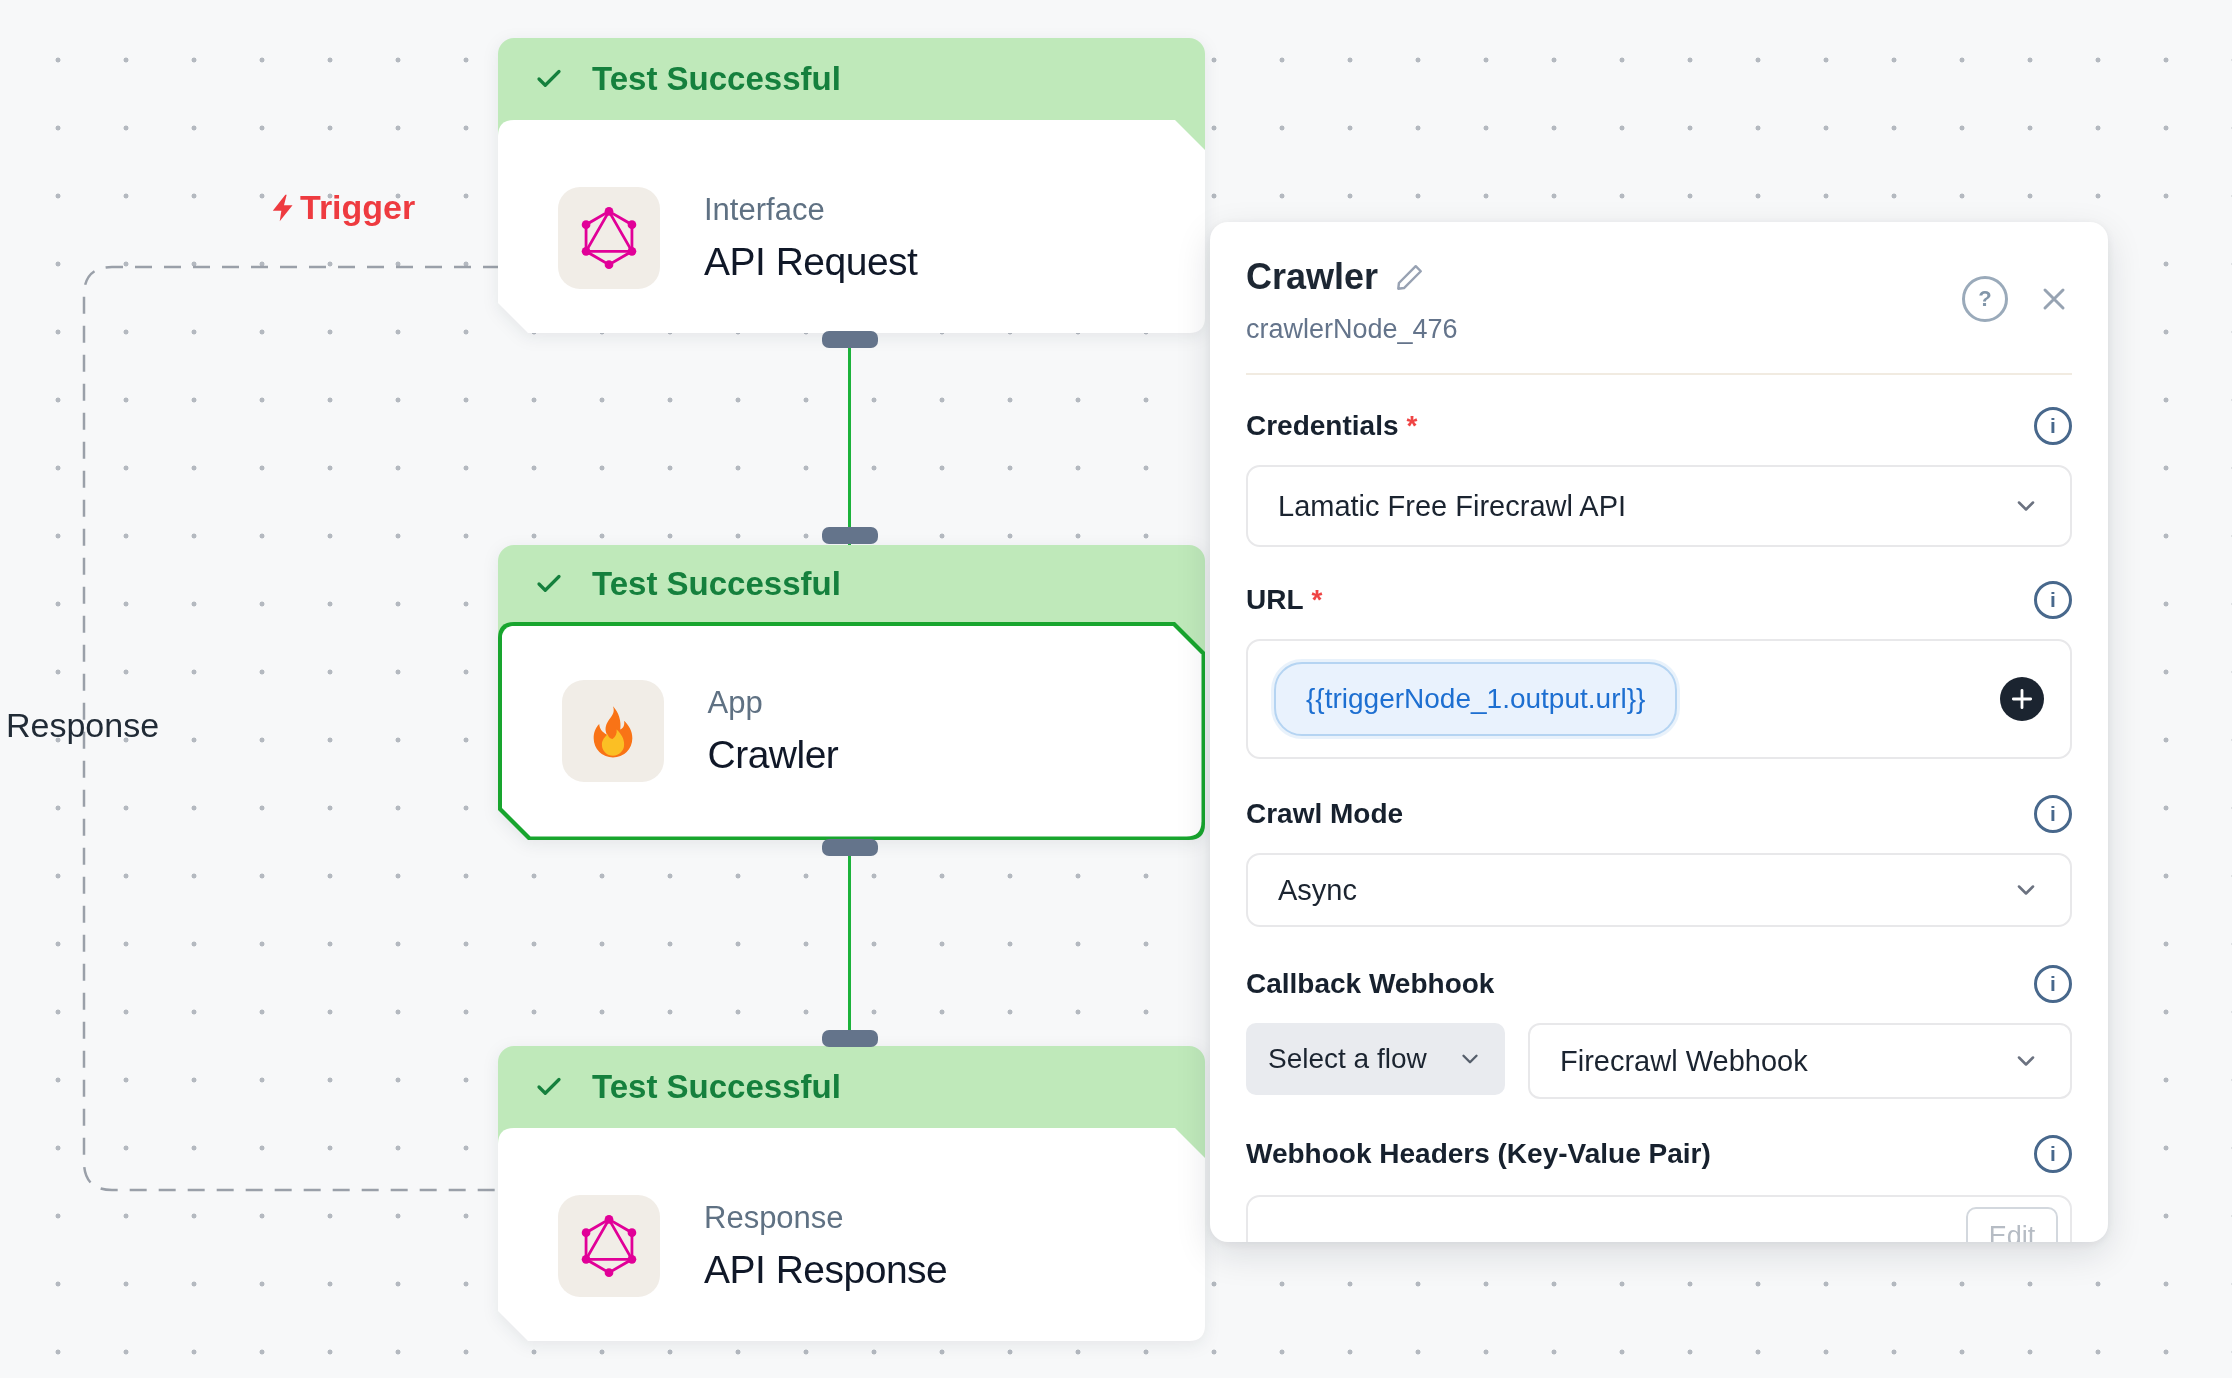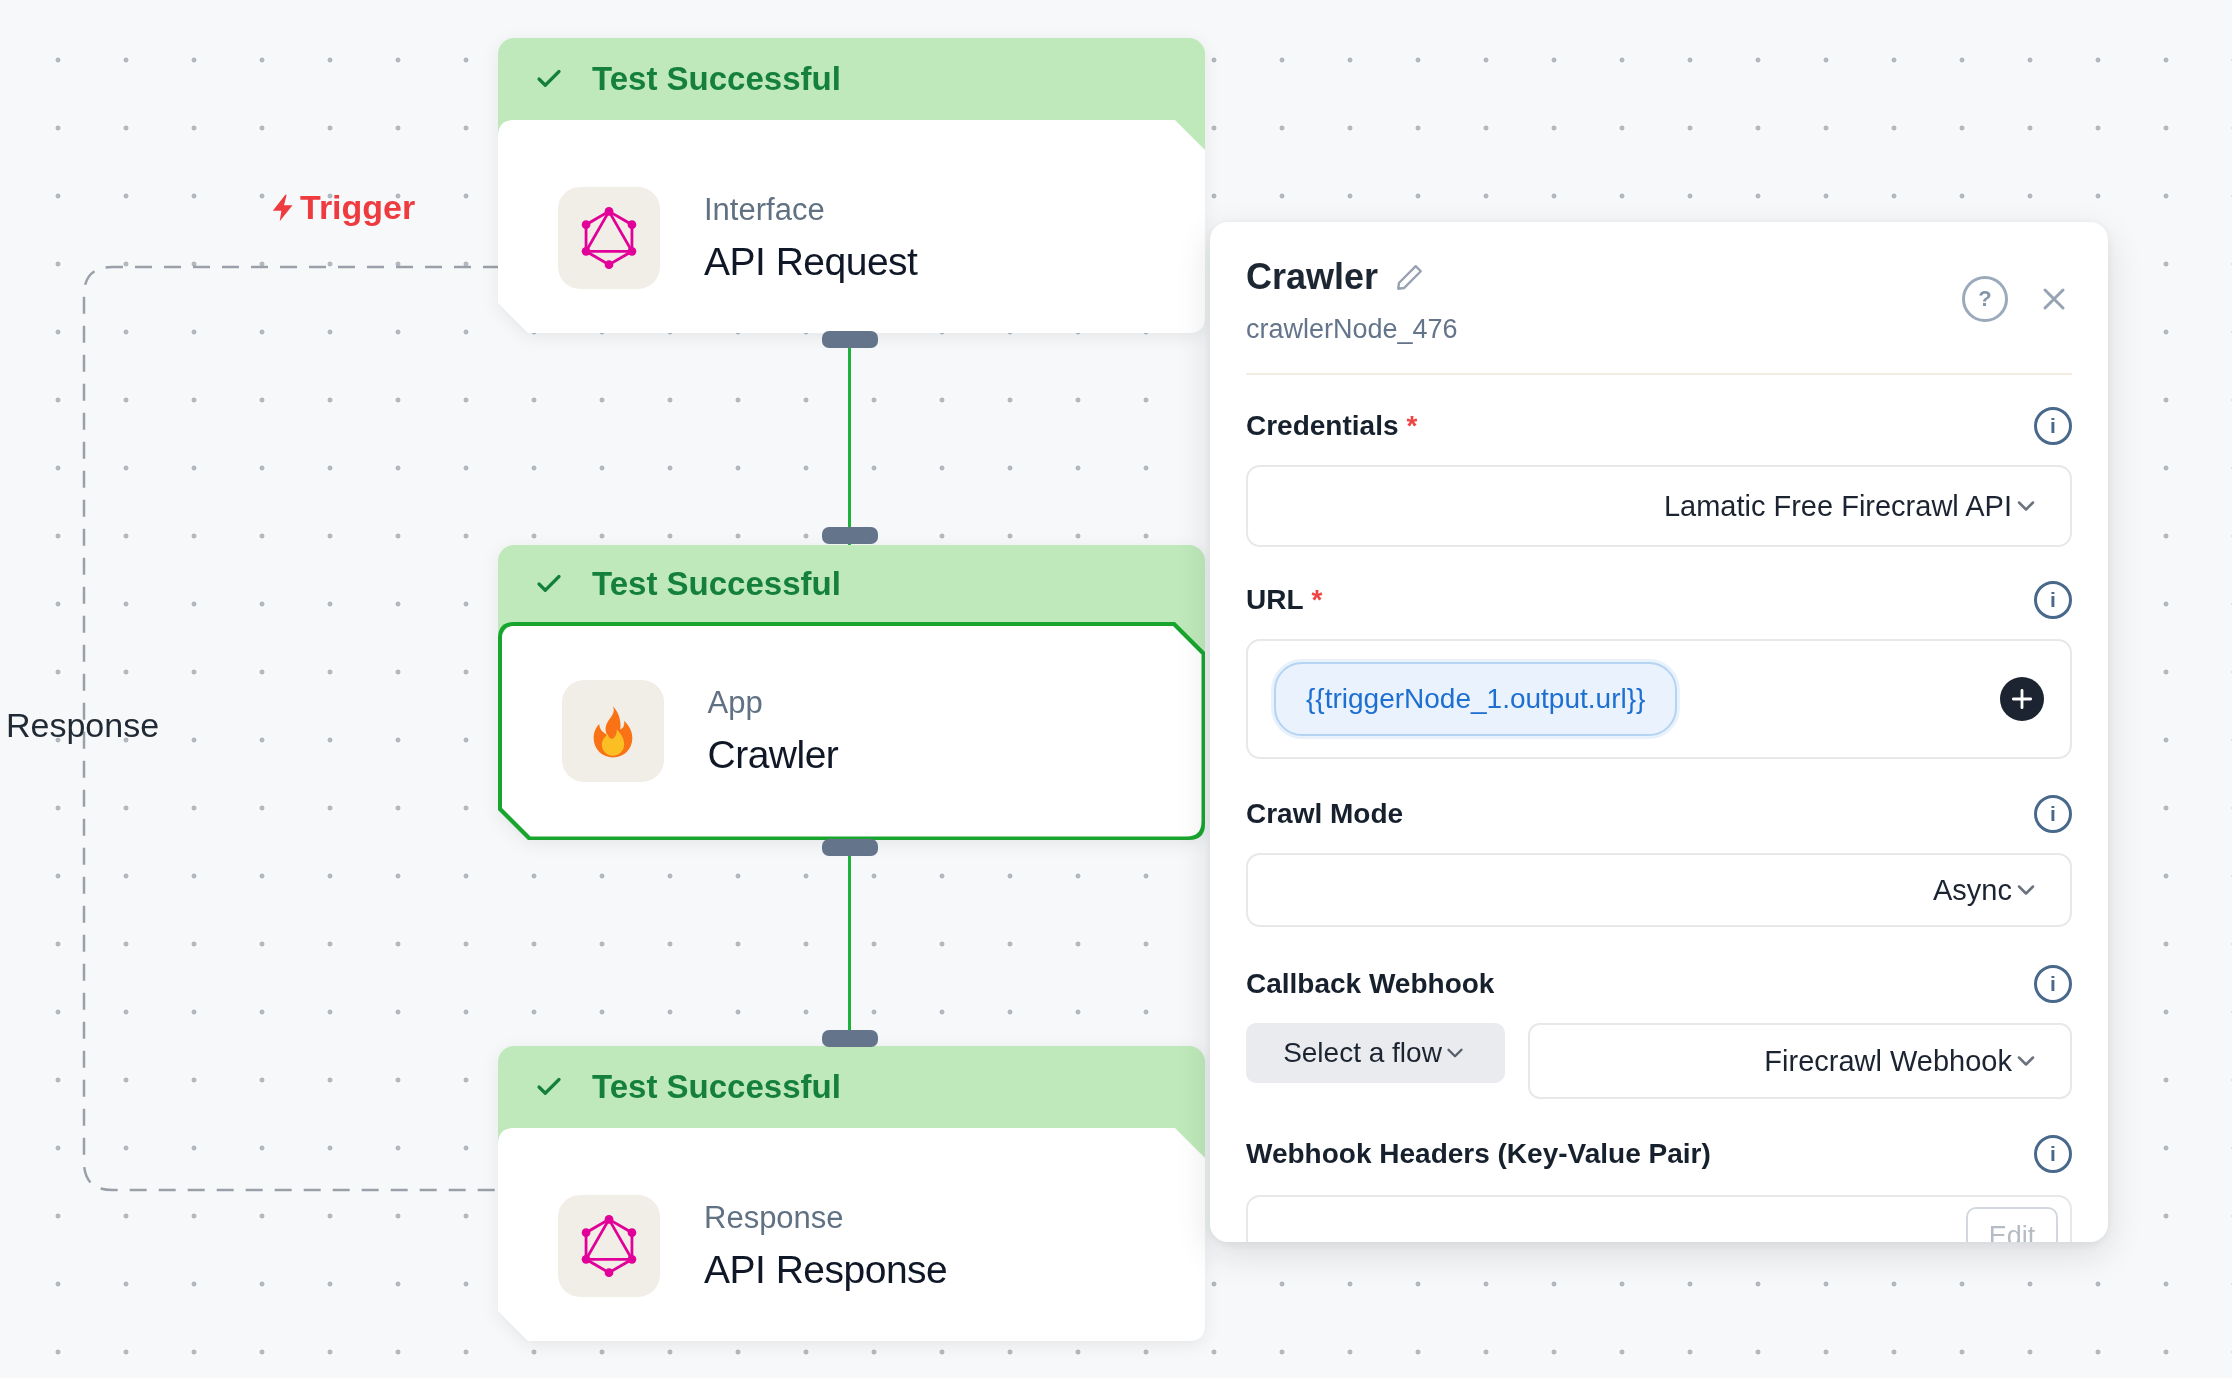--- a/index.html
+++ b/index.html
@@ -51,32 +51,32 @@
   .help-circle{width:40px;height:40px;border-radius:50%;border:3px solid #9aaaba;color:#8296a9;
                font-size:22px;font-weight:bold;display:flex;align-items:center;justify-content:center;}
   .divider{height:2px;background:#f1ebe1;margin-top:28px;}
   .label-row{display:flex;justify-content:space-between;align-items:center;margin-top:32px;}
   .label-row.m34{margin-top:34px;}  .label-row.m36{margin-top:36px;}  .label-row.m38{margin-top:38px;}
   .f-label{font-size:28px;font-weight:bold;color:#17212e;}
   .req{color:#ef4444;margin-left:8px;font-weight:bold;}
   .info-circle{width:38px;height:38px;border-radius:50%;border:3px solid #48688c;color:#48688c;
                font-size:21px;font-weight:bold;display:flex;align-items:center;justify-content:center;box-sizing:border-box;}
   .select{margin-top:20px;border:2px solid #e8e8ea;border-radius:14px;display:flex;align-items:center;
-          justify-content:flex-end;padding:0 30px;background:#fff;}
+          justify-content:space-between;padding:0 30px;background:#fff;}
   .select .val{font-size:29px;color:#1b2430;}
   .h78{height:78px;} .h70{height:70px;} .h72{height:72px;}
   .url-box{margin-top:20px;height:116px;border:2px solid #e8e8ea;border-radius:14px;display:flex;
            align-items:center;justify-content:space-between;padding:0 26px;}
   .chip{height:54px;padding:8px 30px;border-radius:28px;background:#e9f2fd;border:2px solid #b5d4f2;
         box-shadow:0 0 0 3px rgba(181,212,242,.30);display:flex;align-items:center;
         font-size:28px;color:#1d6fd1;}
   .plus-btn{width:44px;height:44px;border-radius:50%;background:#1b2430;display:flex;align-items:center;justify-content:center;}
   .dual-row{display:flex;gap:23px;margin-top:20px;}
-  .flow-select{width:259px;height:60px;background:#e9ebef;border-radius:10px;display:flex;align-items:center;
-               justify-content:center;padding:12px 22px;box-sizing:border-box;}
+  .flow-select{width:259px;height:72px;background:#e9ebef;border-radius:10px;display:flex;align-items:center;
+               justify-content:space-between;padding:12px 22px;box-sizing:border-box;}
   .flow-select .val{font-size:28px;color:#1b2430;}
   .dual-row .select{flex:1;margin-top:0;border-radius:12px;}
   .headers-box{margin-top:22px;height:130px;border:2px solid #e8e8ea;border-radius:14px;position:relative;}
   .edit-btn{position:absolute;right:12px;top:10px;width:88px;height:54px;border:2px solid #d3d8de;border-radius:10px;
             background:#fff;display:flex;align-items:center;justify-content:center;font-size:27px;color:#b6bcc4;}
   svg{display:block;}
 </style>
 </head>
 <body>
 

